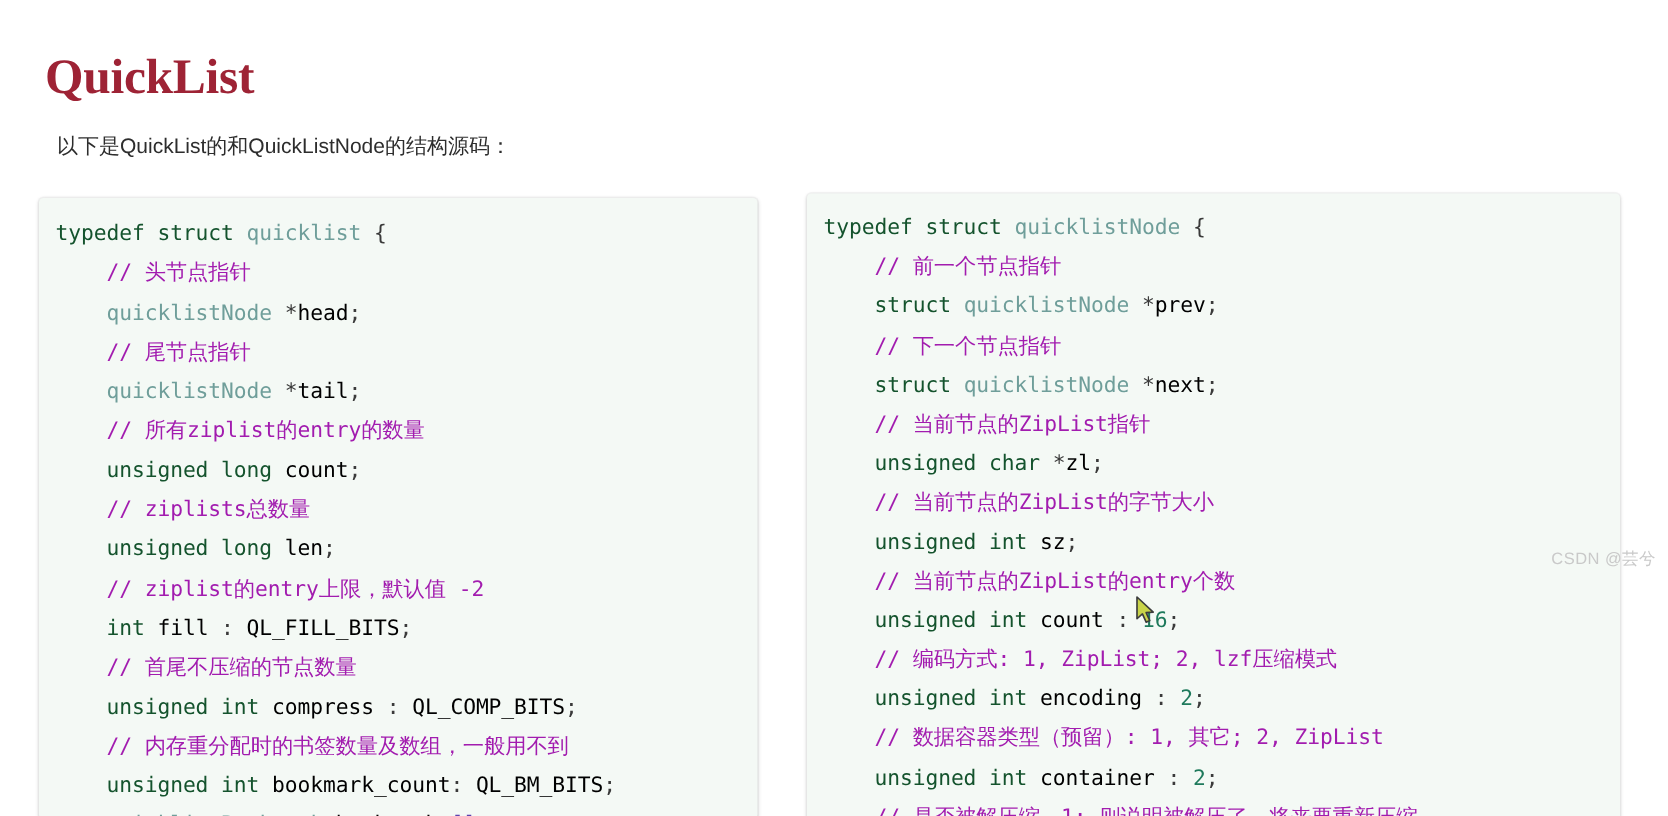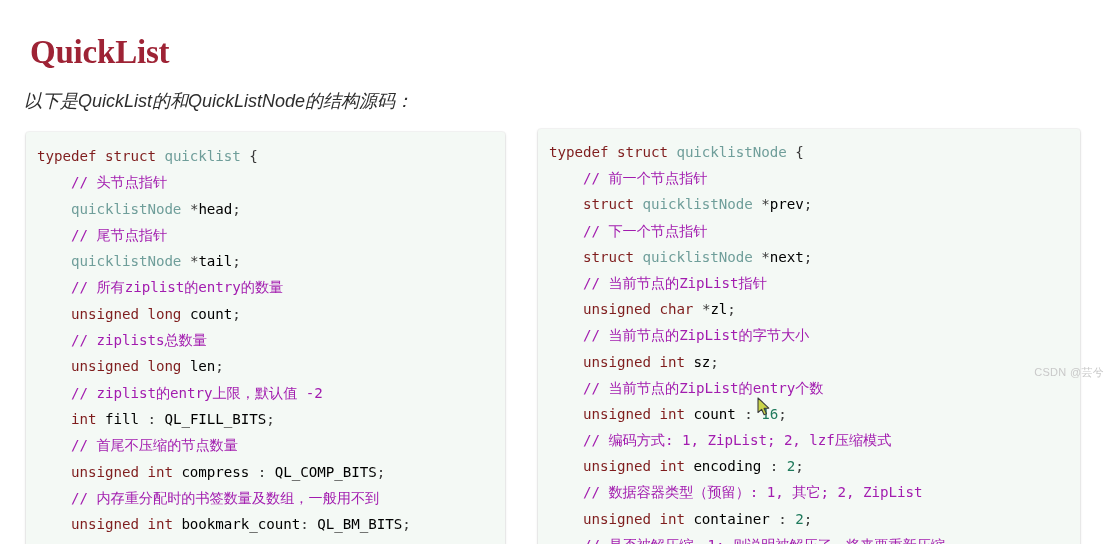--- a/index.html
+++ b/index.html
@@ -28,27 +28,26 @@
     font-family: "Liberation Serif", "DejaVu Serif", serif;
     font-size: 33px;
     font-weight: bold;
     color: #9e2335;
     letter-spacing: -0.2px;
     line-height: 40px;
     white-space: nowrap;
   }
   .intro-line {
     position: absolute;
-    left: 24px;
+    left: 38px;
     top: 72px;
-    font-size: 18px;
+    font-size: 14px;
     color: #2d2d2d;
     line-height: 22px;
     white-space: nowrap;
-    font-style: italic;
   }
 
   
   .code-block {
     position: absolute;
     background: #f4f9f5;
     border-radius: 3px;
     box-shadow: 0 1px 3px rgba(0,0,0,0.16), 0 0 0 1px rgba(0,0,0,0.035);
     overflow: hidden;
     box-sizing: border-box;
@@ -75,21 +74,21 @@
     letter-spacing: -0.05px;
   }
   .code-block.right .code-lines {
     font-size: 14.2px;
     line-height: 26.2px;
   }
   .ln { display: block; height: 26.3px; }
   .code-block.right .ln { height: 26.2px; }
 
   
-  .t-kw   { color: #7f1d1d; }           
+  .t-kw   { color: #14532d; }           
   .t-type { color: #6f9e9a; }           
   .t-cmt  { color: #a21caf; }           
   .t-id   { color: #000000; }           
   .t-num  { color: #1f7a5c; }           
   .t-pun  { color: #3a3a3a; }           
   .t-brk  { color: #5b42b0; }           
   .t-op   { color: #3a3a3a; }           
 
   
   .watermark {

